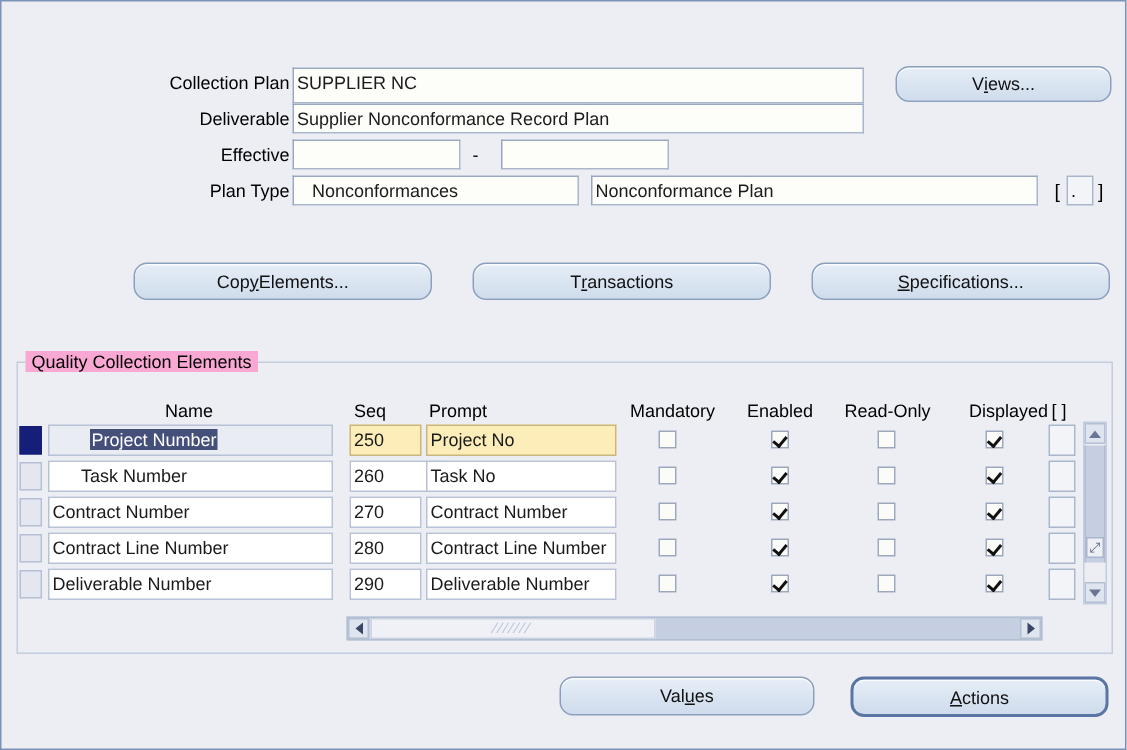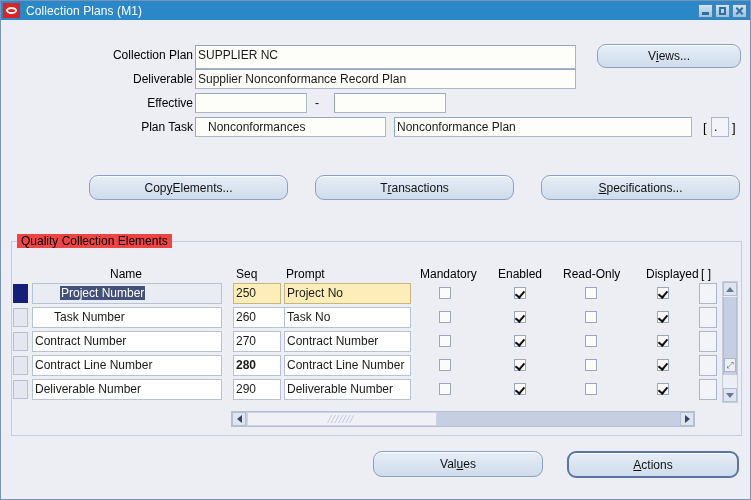--- a/index.html
+++ b/index.html
@@ -141,21 +141,21 @@
   
   .group {
     position: absolute;
     border: 1px solid #c3cddd;
     border-top: 1px solid #c3cddd;
     box-sizing: border-box;
     background: transparent;
   }
   .group-title {
     position: absolute;
-    background: #ef4444;
+    background: #f9a8d4;
     font-size: 12px;
     padding: 0 4px;
     white-space: nowrap;
   }
 
   
   .col-head {
     position: absolute;
     font-size: 12px;
     white-space: nowrap;
@@ -263,43 +263,25 @@
     font-size: 10px;
     letter-spacing: 2px;
     overflow: hidden;
   }
 </style>
 </head>
 <body>
 
 <div id="app">
 
-  <div class="titlebar">
-    <div class="title-logo">
-      <div class="oval"></div>
-    </div>
-    <div class="title-text">Collection Plans (M1)</div>
-    <div class="title-buttons">
-      <div class="tbtn min">
-          <i></i>
-        </div>
-      <div class="tbtn max">
-          <i></i>
-        </div>
-      <div class="tbtn close">
-          <i class="a"></i>
-          <i class="b"></i>
-        </div>
-    </div>
-  </div>
 
   <div class="lbl" style="left:40px; top:47px; width:152px;">Collection Plan</div>
   <div class="lbl" style="left:40px; top:71px; width:152px;">Deliverable</div>
   <div class="lbl" style="left:40px; top:95px; width:152px;">Effective</div>
-  <div class="lbl" style="left:40px; top:119px; width:152px;">Plan Task</div>
+  <div class="lbl" style="left:40px; top:119px; width:152px;">Plan Type</div>
 
   <div class="tf" style="left:194px; top:44px; width:381px; height:24px;">SUPPLIER NC</div>
   <div class="tf" style="left:194px; top:68px; width:381px; height:20px;">Supplier Nonconformance Record Plan</div>
   <div class="tf" style="left:194px; top:92px; width:112px; height:20px;"></div>
   <div class="lbl" style="left:310px; top:95px; width:12px; text-align:center;">-</div>
   <div class="tf" style="left:333px; top:92px; width:112px; height:20px;"></div>
   <div class="tf" style="left:194px; top:116px; width:191px; height:20px;padding-left:12px;">Nonconformances</div>
   <div class="tf" style="left:393px; top:116px; width:298px; height:20px;">Nonconformance Plan</div>
 
   <div class="bracket" style="left:702px; top:119px;">[</div>
@@ -363,21 +345,21 @@
       <div class="cell" style="left: 31px; top: 330px; width: 190px; height: 21px;">Contract Number</div>
       <div class="cell" style="left: 232px; top: 330px; width: 48px; height: 21px;">270</div>
       <div class="cell" style="left: 283px; top: 330px; width: 127px; height: 21px;">Contract Number</div>
       <div class="cb" style="left: 438px; top: 334px;"></div>
       <div class="cb on" style="left: 513px; top: 334px;"></div>
       <div class="cb" style="left: 584px; top: 334px;"></div>
       <div class="cb on" style="left: 656px; top: 334px;"></div>
       <div class="cell endbox" style="left: 698px; top: 330px; width: 18px; height: 21px;"></div>
       <div class="rowind" style="left: 12px; top: 355px;"></div>
       <div class="cell" style="left: 31px; top: 354px; width: 190px; height: 21px;">Contract Line Number</div>
-      <div class="cell" style="left: 232px; top: 354px; width: 48px; height: 21px; font-weight: bold;">280</div>
+      <div class="cell" style="left: 232px; top: 354px; width: 48px; height: 21px;">280</div>
       <div class="cell" style="left: 283px; top: 354px; width: 127px; height: 21px;">Contract Line Number</div>
       <div class="cb" style="left: 438px; top: 358px;"></div>
       <div class="cb on" style="left: 513px; top: 358px;"></div>
       <div class="cb" style="left: 584px; top: 358px;"></div>
       <div class="cb on" style="left: 656px; top: 358px;"></div>
       <div class="cell endbox" style="left: 698px; top: 354px; width: 18px; height: 21px;"></div>
       <div class="rowind" style="left: 12px; top: 379px;"></div>
       <div class="cell" style="left: 31px; top: 378px; width: 190px; height: 21px;">Deliverable Number</div>
       <div class="cell" style="left: 232px; top: 378px; width: 48px; height: 21px;">290</div>
       <div class="cell" style="left: 283px; top: 378px; width: 127px; height: 21px;">Deliverable Number</div>

